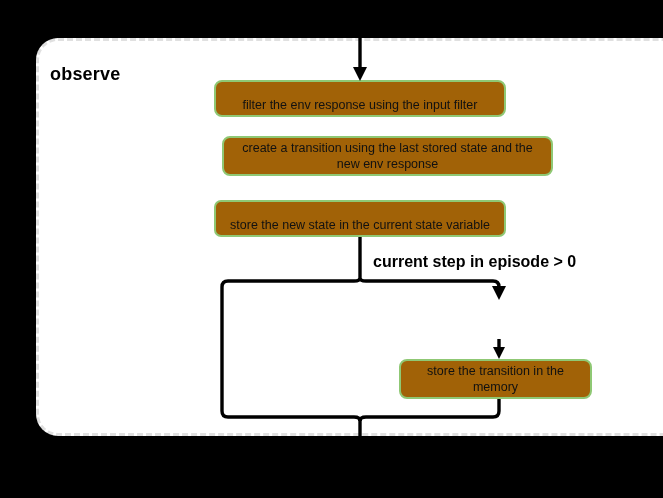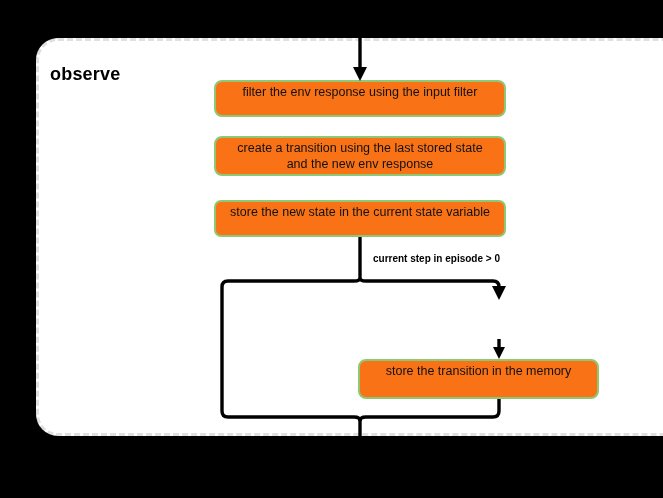--- a/index.html
+++ b/index.html
@@ -43,47 +43,47 @@
     font-weight: bold;
     color: #000000;
     letter-spacing: 0.2px;
     white-space: nowrap;
   }
 
   
   .node {
     position: absolute;
     box-sizing: border-box;
-    background: #f97316;
+    background: #a16207;
     border: 2.5px solid #8fc874;
     border-radius: 8px;
     display: flex;
-    align-items: flex-start;
+    align-items: flex-end;
     justify-content: center;
     text-align: center;
     color: #111111;
     font-size: 12.5px;
     line-height: 1.28;
     padding: 2px 10px;
   }
 
   .node span { display: block; }
 
   #node-filter      { left: 186px; top:  80px; width: 292px; height: 37px; }
-  #node-create      { left: 186px; top: 136px; width: 292px; height: 40px; }
+  #node-create      { left: 194px; top: 136px; width: 331px; height: 40px; }
   #node-store-state { left: 186px; top: 200px; width: 292px; height: 37px; border-radius: 7px; }
   #node-intrinsic   { left: 351px; top: 299px; width: 241px; height: 40px; }
-  #node-store-trans { left: 330px; top: 359px; width: 241px; height: 40px; }
+  #node-store-trans { left: 371px; top: 359px; width: 193px; height: 40px; }
 
   
   .edge-label {
     position: absolute;
     left: 345px;
     top: 253px;
-    font-size: 10px;
+    font-size: 16px;
     font-weight: bold;
     color: #000000;
     white-space: nowrap;
   }
 
   
   #connectors {
     position: absolute;
     left: 0;
     top: 0;

